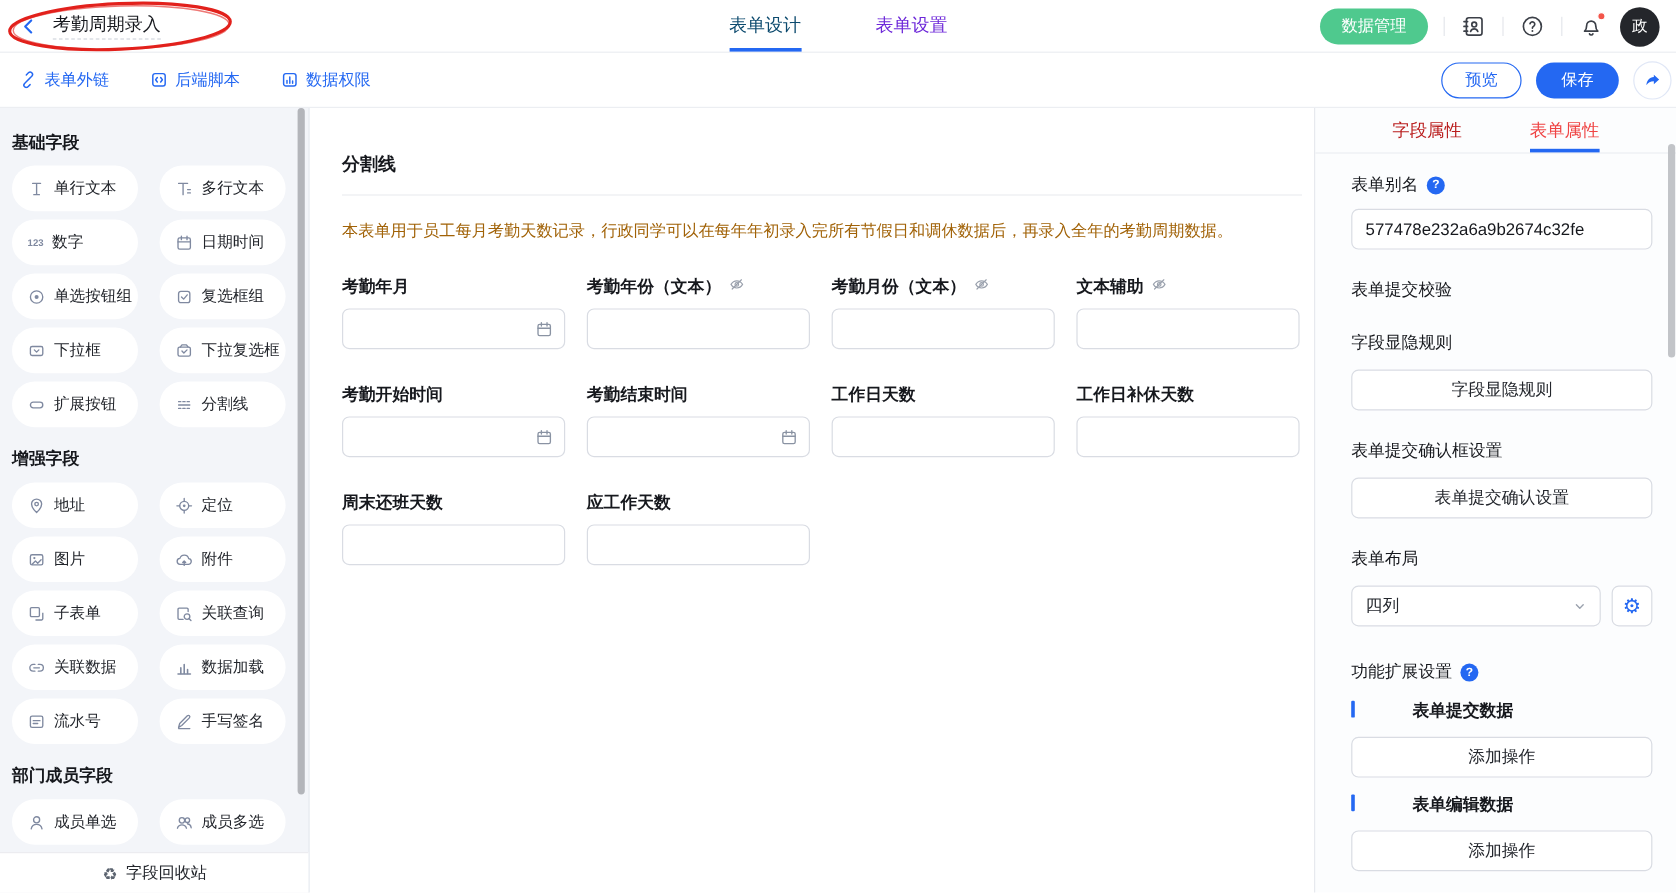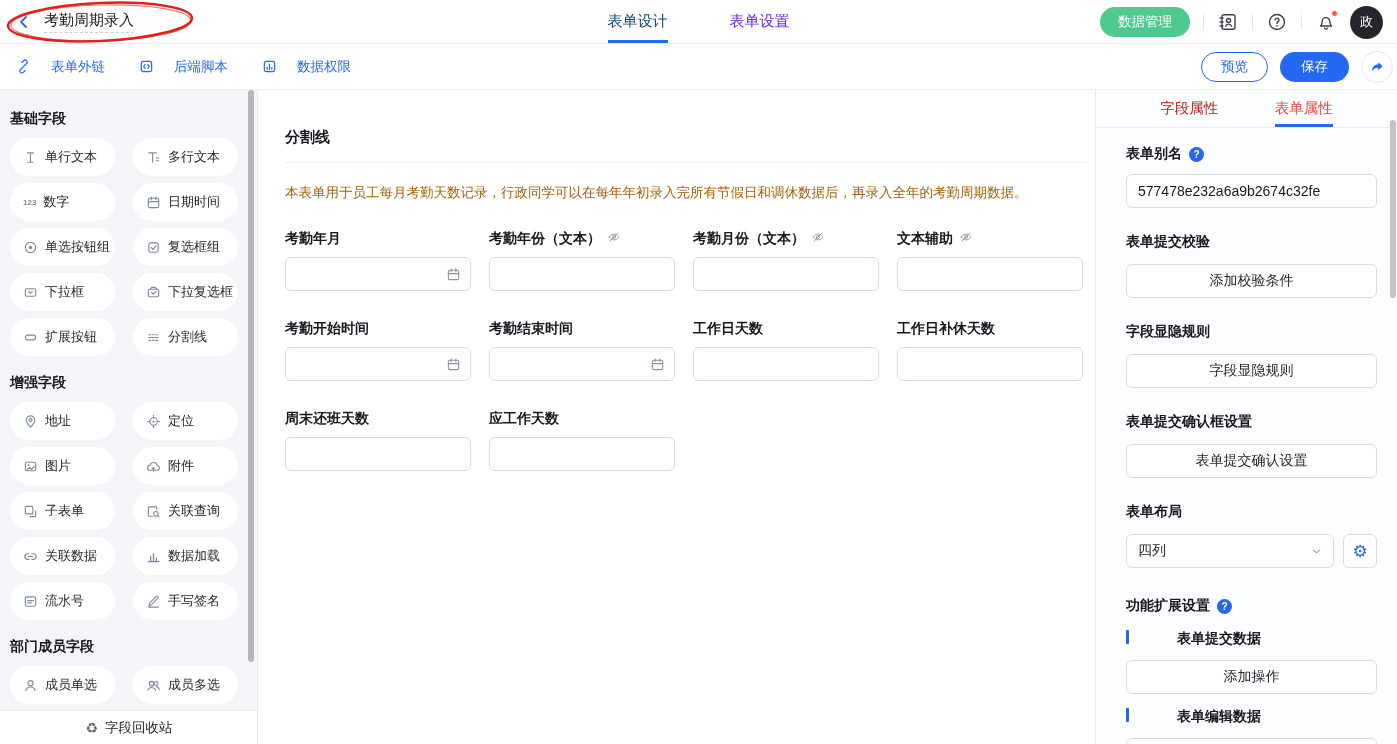--- a/index.html
+++ b/index.html
@@ -19,21 +19,21 @@
   .hdr-right { position:absolute; right:14px; top:0; height:44px; display:flex; align-items:center; gap:13px; }
   .pill-green { height:30px; padding:0 18px; background:#4fc98e; color:#fff; font-size:13.5px; border:none; border-radius:15px; cursor:pointer; display:flex; align-items:center; }
   .v-div { width:1px; height:16px; background:#e4e6eb; }
   .hdr-ic { width:22px; height:22px; color:#3c4048; display:flex; align-items:center; justify-content:center; position:relative; cursor:pointer; }
   .hdr-ic svg { width:20px; height:20px; }
   .badge-dot { position:absolute; top:-1px; right:-1px; width:7px; height:7px; background:#f3554a; border-radius:50%; border:1.5px solid #fff; }
   .avatar { width:33px; height:33px; border-radius:50%; background:#24262b; color:#fff; font-size:13px; display:flex; align-items:center; justify-content:center; cursor:pointer; }
 
   
   .tbar { position:relative; height:46px; border-bottom:1px solid #eceef2; display:flex; align-items:center; padding:0 16px; background:#fff; z-index:4; }
-  .tbar-link { display:flex; align-items:center; gap:20px; color:#2468f2; font-size:13.5px; margin-right:34px; cursor:pointer; }
+  .tbar-link { display:flex; align-items:center; gap:6px; color:#2468f2; font-size:13.5px; margin-right:34px; cursor:pointer; }
   .tbar-link svg { width:15px; height:15px; }
   .tbar-right { position:absolute; right:4px; display:flex; align-items:center; gap:12px; }
   .btn-preview { height:30px; padding:0 19px; border-radius:15px; border:1px solid #2468f2; color:#2468f2; background:#fff; font-size:13.5px; cursor:pointer; }
   .btn-save { height:30px; padding:0 21px; border-radius:15px; border:none; color:#fff; background:#2468f2; font-size:13.5px; cursor:pointer; }
   .btn-share { width:32px; height:32px; border-radius:50%; border:1px solid #e0e7f6; background:#fff; display:flex; align-items:center; justify-content:center; cursor:pointer; }
   .btn-share svg { width:16px; height:16px; }
 
   
   .body { display:flex; height:654px; }
 
@@ -63,21 +63,21 @@
   .fld-input { position:relative; height:34px; background:#fff; border:1px solid #d9dce3; border-radius:6px; cursor:text; }
   .fld-input svg { position:absolute; right:9px; top:9px; width:15px; height:15px; color:#8a93a3; }
 
   
   .props { position:relative; width:302px; background:#fcfdfe; border-left:1px solid #e7e9ee; overflow:hidden; }
   .pp-tabs { height:38px; display:flex; align-items:center; justify-content:space-around; padding:0 36px; border-bottom:1px solid #eceef2; }
   .pp-tab { font-size:14.5px; color:#b91c1c; height:100%; display:flex; align-items:center; border-bottom:3px solid transparent; padding-top:3px; cursor:pointer; }
   .pp-tab.active { color:#ef4444; font-weight:500; border-bottom-color:#2468f2; }
   .pp-body { padding:16px 20px 0 30px; }
   .pp-label-row { display:flex; align-items:center; gap:7px; height:20px; }
-  .pp-label { font-size:14px; font-weight:700; color:#16181d; }
+  .pp-label { font-size:14px; font-weight:400; color:#16181d; }
   .help-ic { width:15px; height:15px; border-radius:50%; background:#2468f2; color:#fff; font-size:10px; font-weight:700; display:flex; align-items:center; justify-content:center; cursor:pointer; }
   .pp-input { margin-top:10px; width:100%; height:34px; border:1px solid #d9dce3; border-radius:6px; background:#fff; font-size:14px; color:#16181d; padding:0 11px; font-family:"Liberation Sans","DejaVu Sans",sans-serif; outline:none; }
   .pp-group { margin-top:24px; }
   .pp-btn { margin-top:12px; width:100%; height:34px; background:#fff; border:1px solid #d9dce3; border-radius:6px; font-size:14px; color:#23262c; cursor:pointer; font-family:"Liberation Sans","DejaVu Sans",sans-serif; }
   .pp-layout-row { margin-top:12px; display:flex; gap:9px; }
   .pp-select { flex:1; height:34px; background:#fff; border:1px solid #d9dce3; border-radius:6px; display:flex; align-items:center; padding:0 11px; font-size:14px; color:#23262c; cursor:pointer; position:relative; }
   .pp-select svg { position:absolute; right:10px; width:13px; height:13px; color:#9aa1ad; }
   .gear-btn { width:34px; height:34px; background:#fff; border:1px solid #d9dce3; border-radius:6px; color:#2468f2; font-size:17px; display:flex; align-items:center; justify-content:center; cursor:pointer; line-height:1; }
   .pp-ext-title { margin-top:28px; }
   .pp-sub { margin-top:14px; display:flex; align-items:flex-start;gap:40px; }
@@ -608,21 +608,20 @@
         <div class="pp-label-row">
           <span class="pp-label">表单别名</span>
           <span class="help-ic">?</span>
         </div>
         <input class="pp-input" value="577478e232a6a9b2674c32fe" style="">
 
         <div class="pp-group">
           <div class="pp-label-row">
               <span class="pp-label">表单提交校验</span>
             </div>
-          <button class="pp-btn">添加校验条件</button>
         </div>
 
         <div class="pp-group">
           <div class="pp-label-row">
               <span class="pp-label">字段显隐规则</span>
             </div>
           <button class="pp-btn">字段显隐规则</button>
         </div>
 
         <div class="pp-group">

